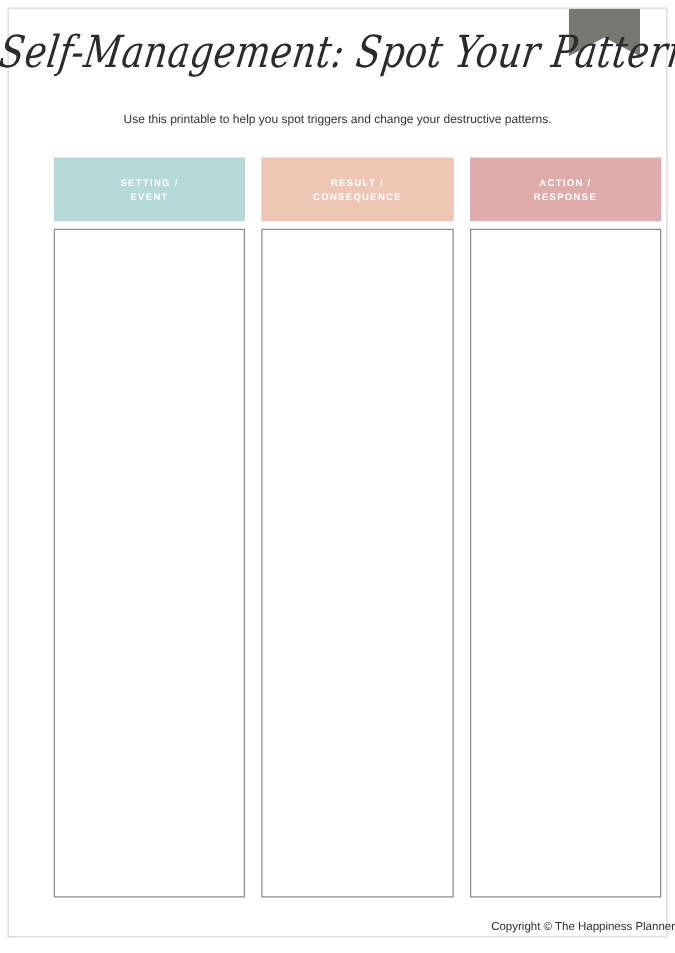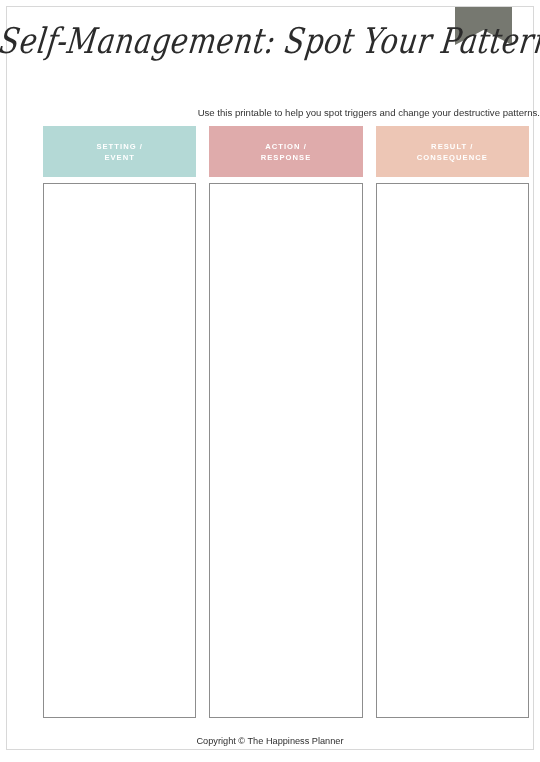--- a/index.html
+++ b/index.html
@@ -62,25 +62,24 @@
     transform: skewX(-8deg) scaleY(1.22);
     transform-origin: center center;
     white-space: nowrap;
   }
 
   .subtitle {
     position: absolute;
     left: 0;
     top: 89px;
     width: 540px;
-    text-align: right;
+    text-align: center;
     font-size: 9.6px;
     line-height: 14px;
     color: #333333;
-    margin-top: 17px;
   }
 
   
   .columns {
     position: absolute;
     left: 27px;
     top: 126px;
     width: 486px;
     height: 592px;
     display: flex;
@@ -118,21 +117,21 @@
     border: 1px solid #8d8d8d;
     background: #ffffff;
   }
 
   
   .footer {
     position: absolute;
     left: 0;
     top: 735px;
     width: 540px;
-    text-align: center;
+    text-align: right;
     font-size: 9.2px;
     line-height: 13px;
     color: #2f2f2f;
   }
 </style>
 </head>
 <body>
 
 <div class="page">
 
@@ -151,28 +150,28 @@
   <div class="columns">
 
     <div class="column">
       <div class="col-header" style="background: rgb(180, 217, 214);">SETTING /
 EVENT</div>
       <div class="col-body" style="border-color: rgb(141, 141, 141);"></div>
     </div>
 
 
     <div class="column">
-      <div class="col-header" style="background: rgb(223, 171, 171);">ACTION /
-RESPONSE</div>
+      <div class="col-header" style="background: rgb(237, 198, 181);">RESULT /
+CONSEQUENCE</div>
       <div class="col-body" style="border-color: rgb(141, 141, 141);"></div>
     </div>
 
     <div class="column">
-      <div class="col-header" style="background: rgb(237, 198, 181);">RESULT /
-CONSEQUENCE</div>
+      <div class="col-header" style="background: rgb(223, 171, 171);">ACTION /
+RESPONSE</div>
       <div class="col-body" style="border-color: rgb(141, 141, 141);"></div>
     </div>
 
   </div>
 
   <div class="footer">Copyright © The Happiness Planner</div>
 
 </div>
 
 </body></html>

